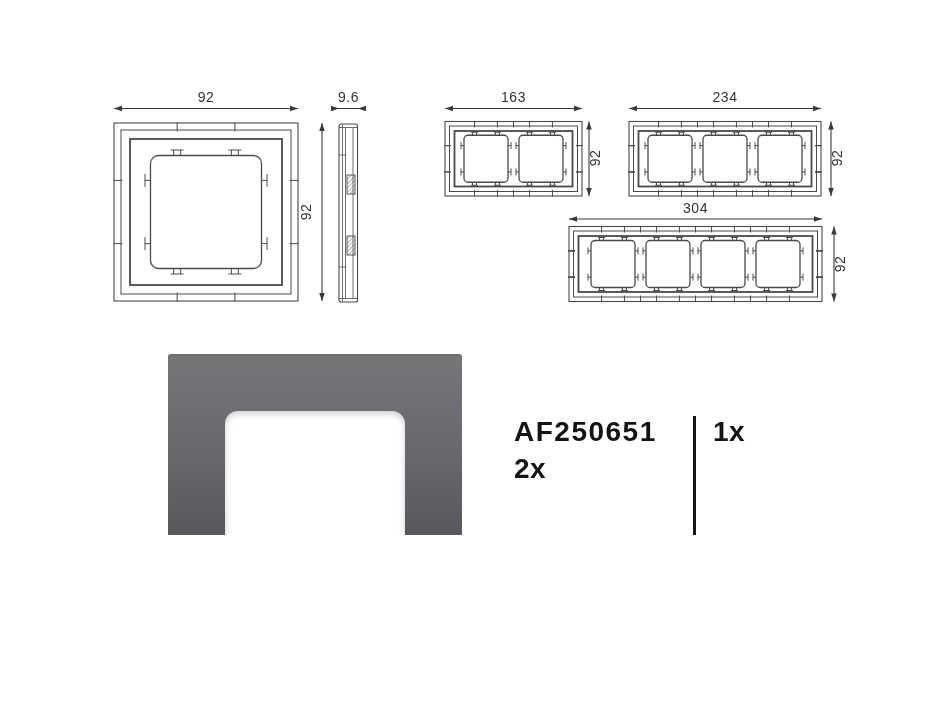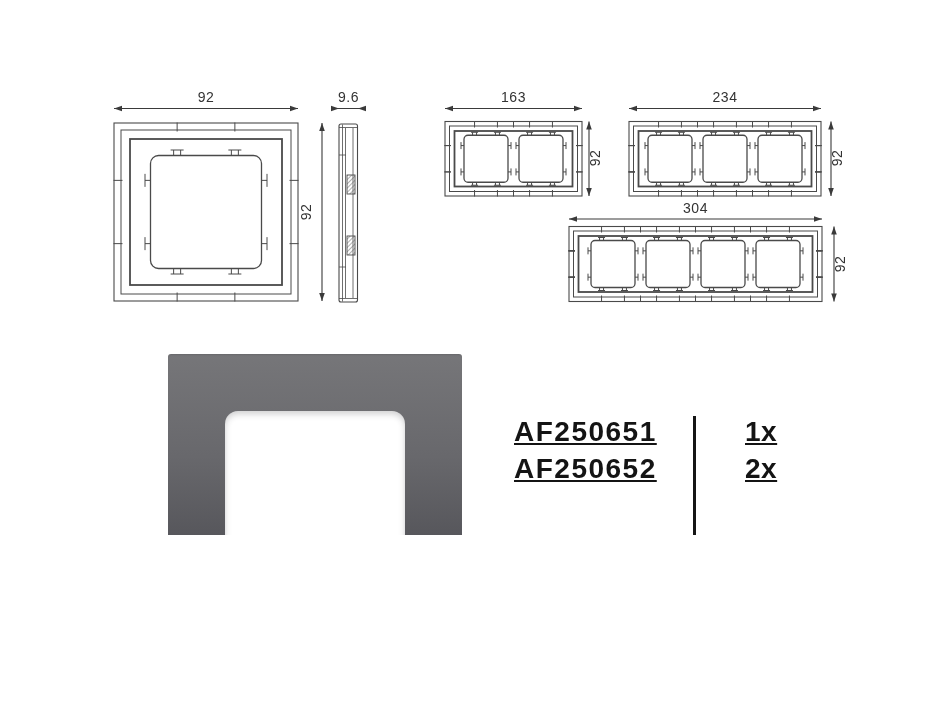--- a/index.html
+++ b/index.html
@@ -22,23 +22,23 @@
   .photo-hole{
     position:absolute;left:57px;top:57px;width:180px;height:180px;
     background:var(--opening,#ffffff);
     border-radius:13px;
     box-shadow:inset 0 3px 6px rgba(40,40,45,0.22), inset 0 -1px 2px rgba(0,0,0,0.05);
   }
   .parts{position:absolute;left:514px;top:414px;width:280px;}
   .part-row{display:grid;grid-template-columns:199px auto;height:36.5px;align-items:center;}
   .sku,.qty{
     font-size:28px;font-weight:700;color:#141414;letter-spacing:1.5px;
-    white-space:nowrap;line-height:1;text-decoration:underline;
+    white-space:nowrap;line-height:1;
   }
-  .qty{letter-spacing:0.5px;margin-left:32px;}
+  .qty{letter-spacing:0.5px;}
   .vdivider{position:absolute;left:179px;top:2px;width:3px;height:140px;background:#161616;}
 </style>
 </head>
 <body>
 
 <div class="canvas">
 
   <svg class="drawings" width="925" height="720" viewBox="0 0 925 720">
     <defs>
       <pattern id="hatch" patternUnits="userSpaceOnUse" width="3" height="3" patternTransform="rotate(45)">
@@ -424,19 +424,18 @@
   <div class="photo">
     <div class="photo-hole"></div>
   </div>
 
   <div class="parts">
     <div class="part-row">
       <span class="sku">AF250651</span>
       <span class="qty">1x</span>
     </div>
     <div class="part-row">
-      <span class="sku">AF250652</span>
       <span class="qty">2x</span>
     </div>
     <div class="vdivider"></div>
   </div>
 
 </div>
 
 </body></html>

